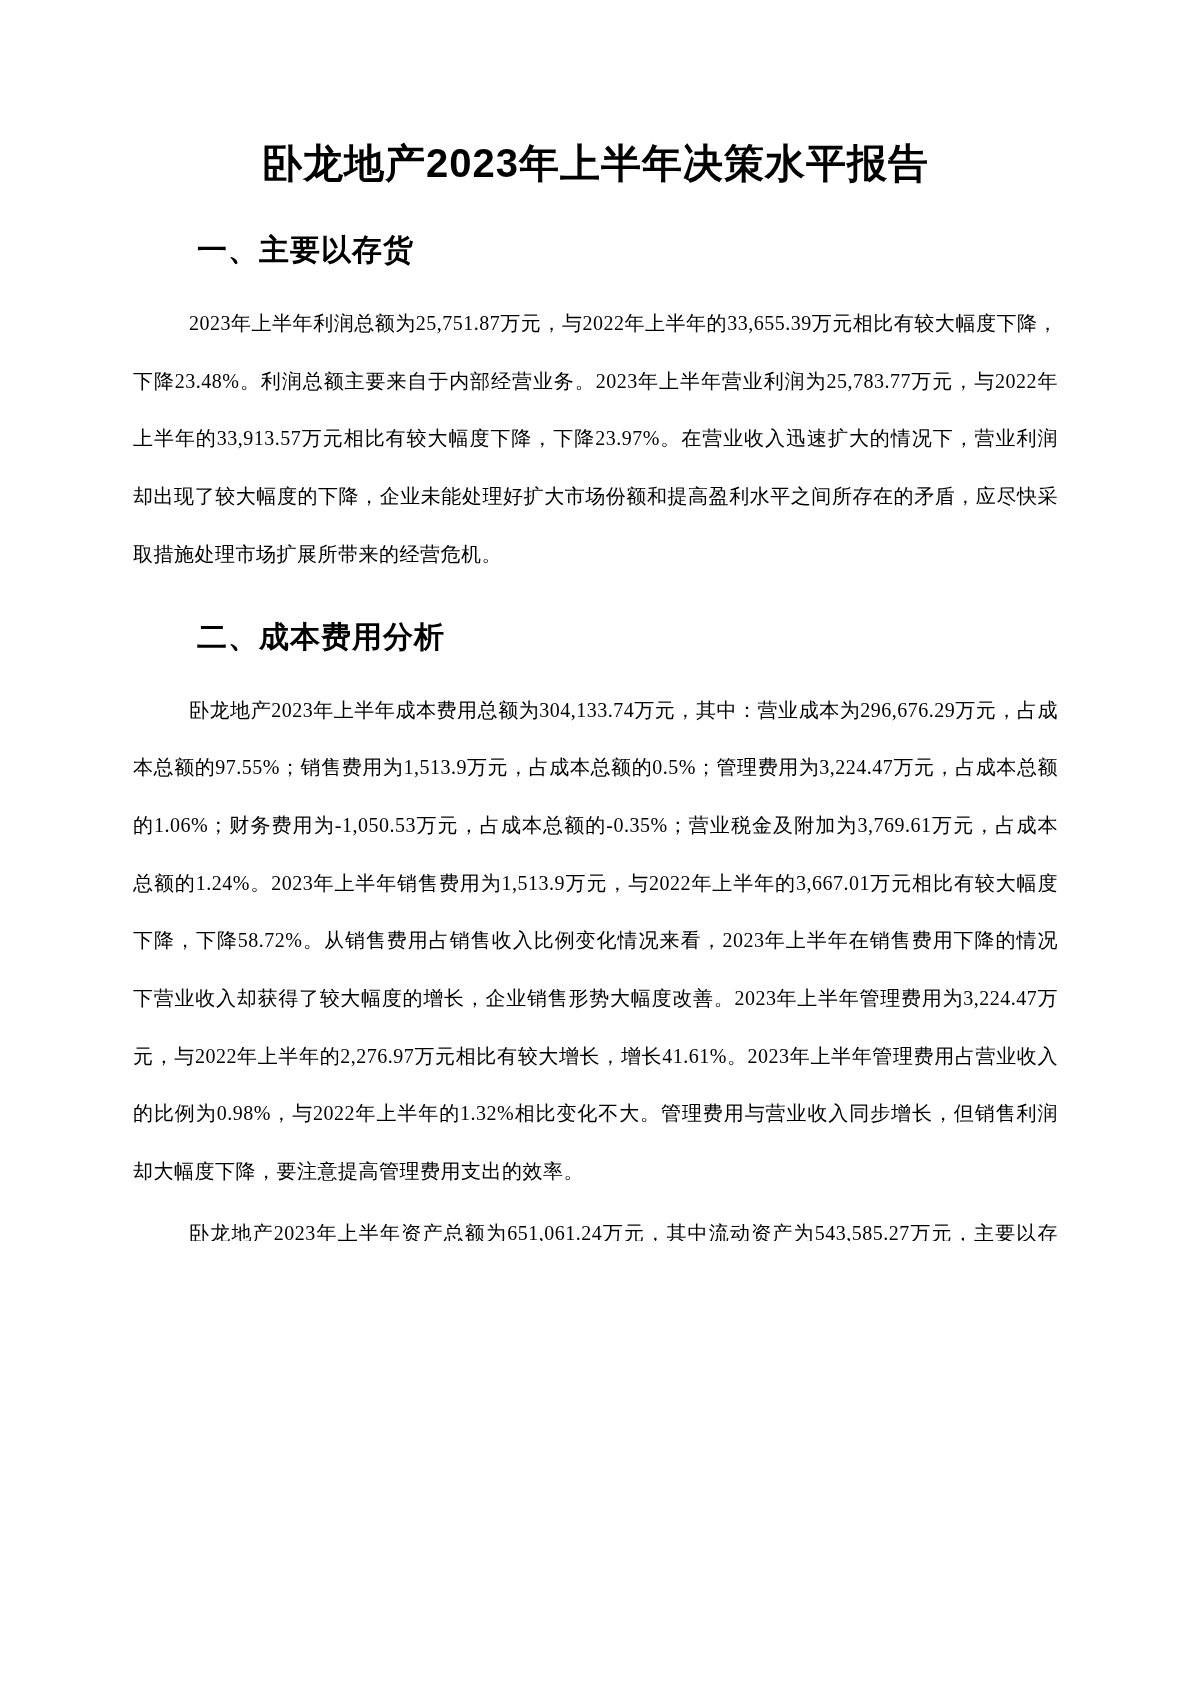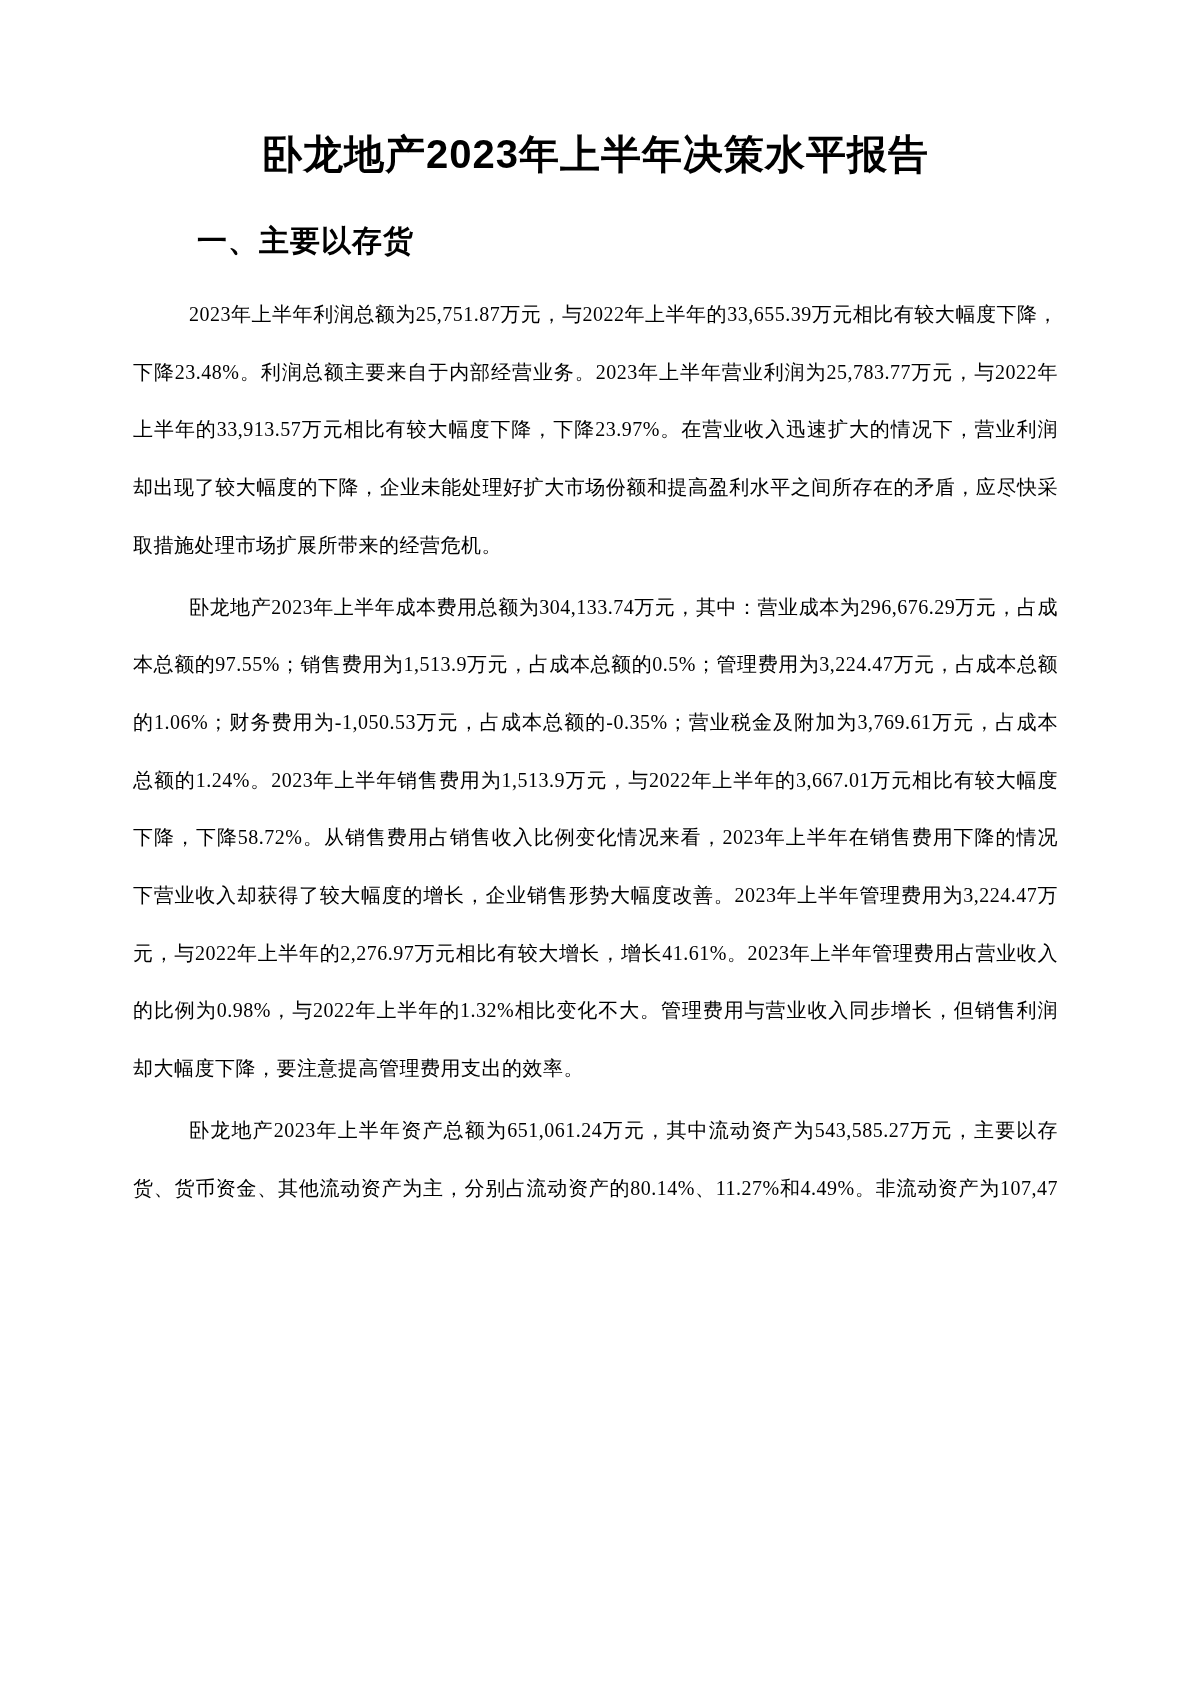--- a/index.html
+++ b/index.html
@@ -8,20 +8,21 @@
     background: #ffffff;
   }
   .page {
     position: relative;
     width: 1191px;
     height: 1232px;
     background: #ffffff;
     color: #000000;
     font-family: "Liberation Serif", "DejaVu Serif", serif;
     overflow: hidden;
+    margin-top: 9px;
   }
   .content {
     position: absolute;
     left: 133px;
     top: 130px;
     width: 925px;
   }
   .doc-title {
     font-family: "Liberation Sans", "DejaVu Sans", sans-serif;
     font-weight: bold;
@@ -68,20 +69,21 @@
 <body>
 
 <div class="page">
   <div class="content">
 
     <h1 class="doc-title">卧龙地产2023年上半年决策水平报告</h1>
 
     <h2 class="section-heading">一、主要以存货</h2>
     <p class="para">2023年上半年利润总额为25,751.87万元，与2022年上半年的33,655.39万元相比有较大幅度下降，下降23.48%。利润总额主要来自于内部经营业务。2023年上半年营业利润为25,783.77万元，与2022年上半年的33,913.57万元相比有较大幅度下降，下降23.97%。在营业收入迅速扩大的情况下，营业利润却出现了较大幅度的下降，企业未能处理好扩大市场份额和提高盈利水平之间所存在的矛盾，应尽快采取措施处理市场扩展所带来的经营危机。</p>
 
+    <h2 class="section-heading h-gap">二、成本费用分析</h2>
     <p class="para">卧龙地产2023年上半年成本费用总额为304,133.74万元，其中：营业成本为296,676.29万元，占成本总额的97.55%；销售费用为1,513.9万元，占成本总额的0.5%；管理费用为3,224.47万元，占成本总额的1.06%；财务费用为-1,050.53万元，占成本总额的-0.35%；营业税金及附加为3,769.61万元，占成本总额的1.24%。2023年上半年销售费用为1,513.9万元，与2022年上半年的3,667.01万元相比有较大幅度下降，下降58.72%。从销售费用占销售收入比例变化情况来看，2023年上半年在销售费用下降的情况下营业收入却获得了较大幅度的增长，企业销售形势大幅度改善。2023年上半年管理费用为3,224.47万元，与2022年上半年的2,276.97万元相比有较大增长，增长41.61%。2023年上半年管理费用占营业收入的比例为0.98%，与2022年上半年的1.32%相比变化不大。管理费用与营业收入同步增长，但销售利润却大幅度下降，要注意提高管理费用支出的效率。</p>
 
     <p class="para">卧龙地产2023年上半年资产总额为651,061.24万元，其中流动资产为543,585.27万元，主要以存货、货币资金、其他流动资产为主，分别占流动资产的80.14%、11.27%和4.49%。非流动资产为107,475.98万元，主要以长期股权投资、在建工程、其他非流动金融资产为主，分别占非流动资产的65.61%、18.2%和6.8%。企业营业环节占用的资金数额较大，约占企业流</p>
 
   </div>
 
   <div class="footer">
     <span>内部资料，妥善保管</span>
     <span>第 3 页  共 6 页</span>
   </div>

